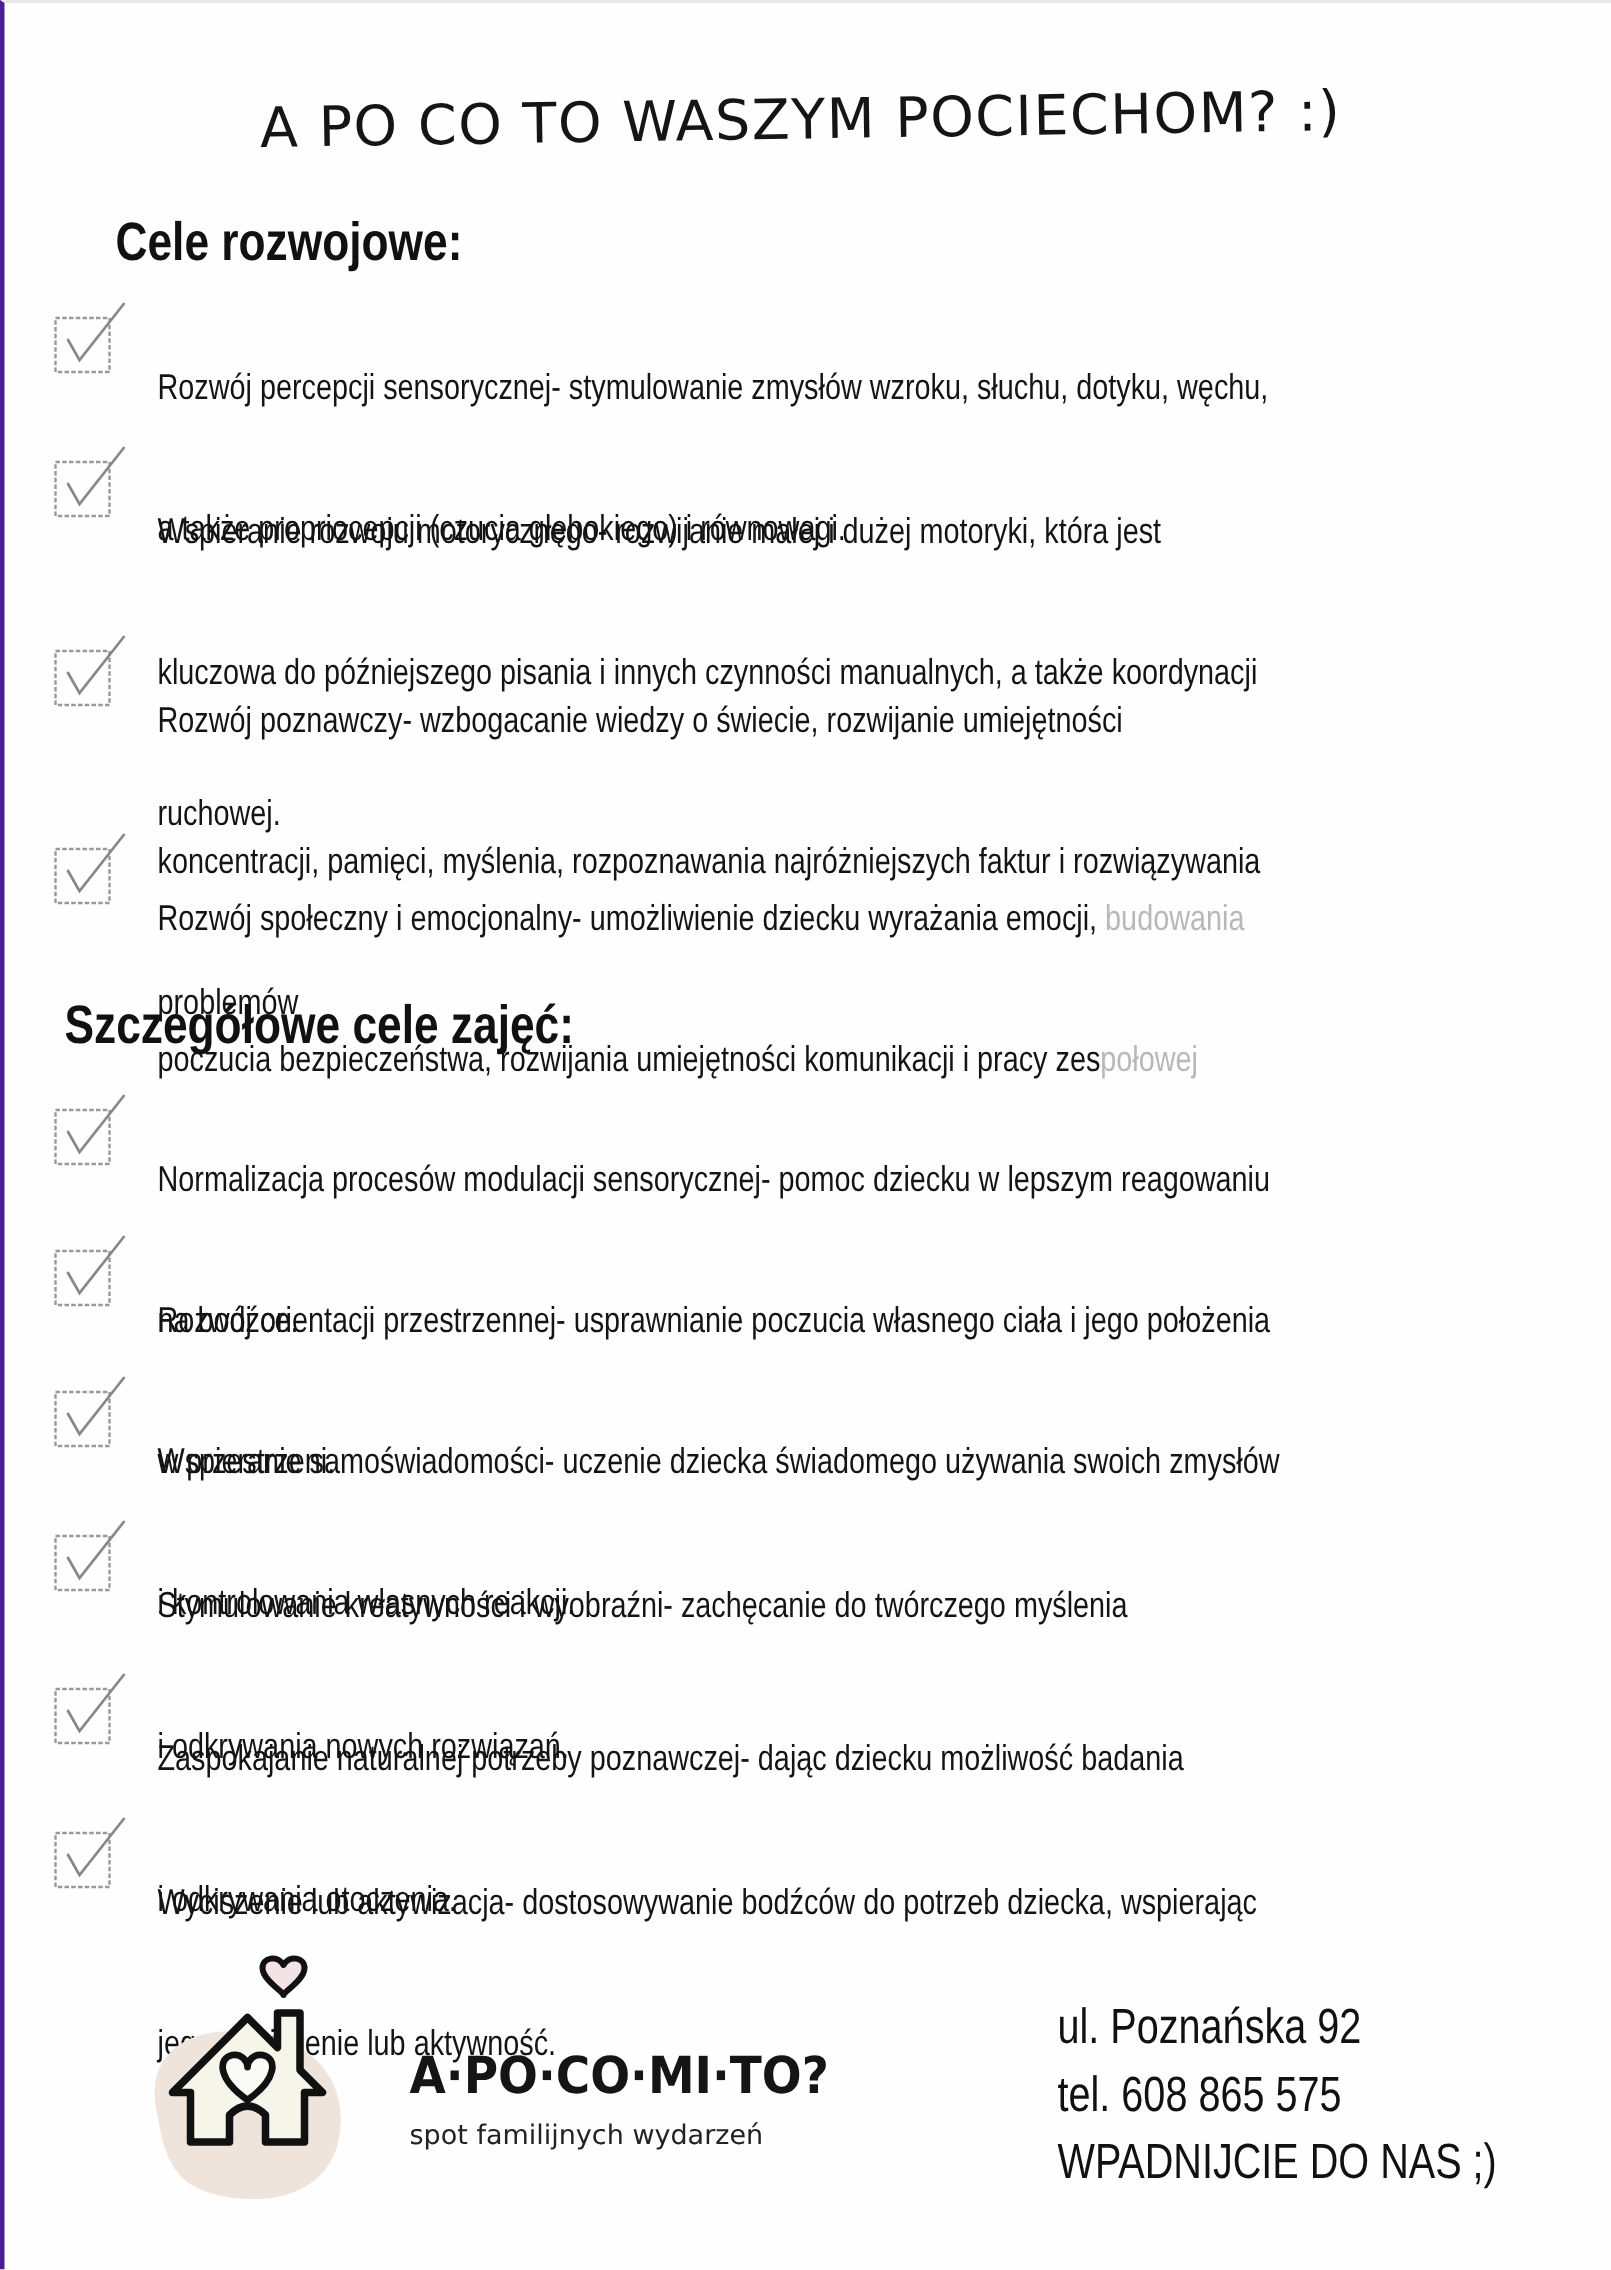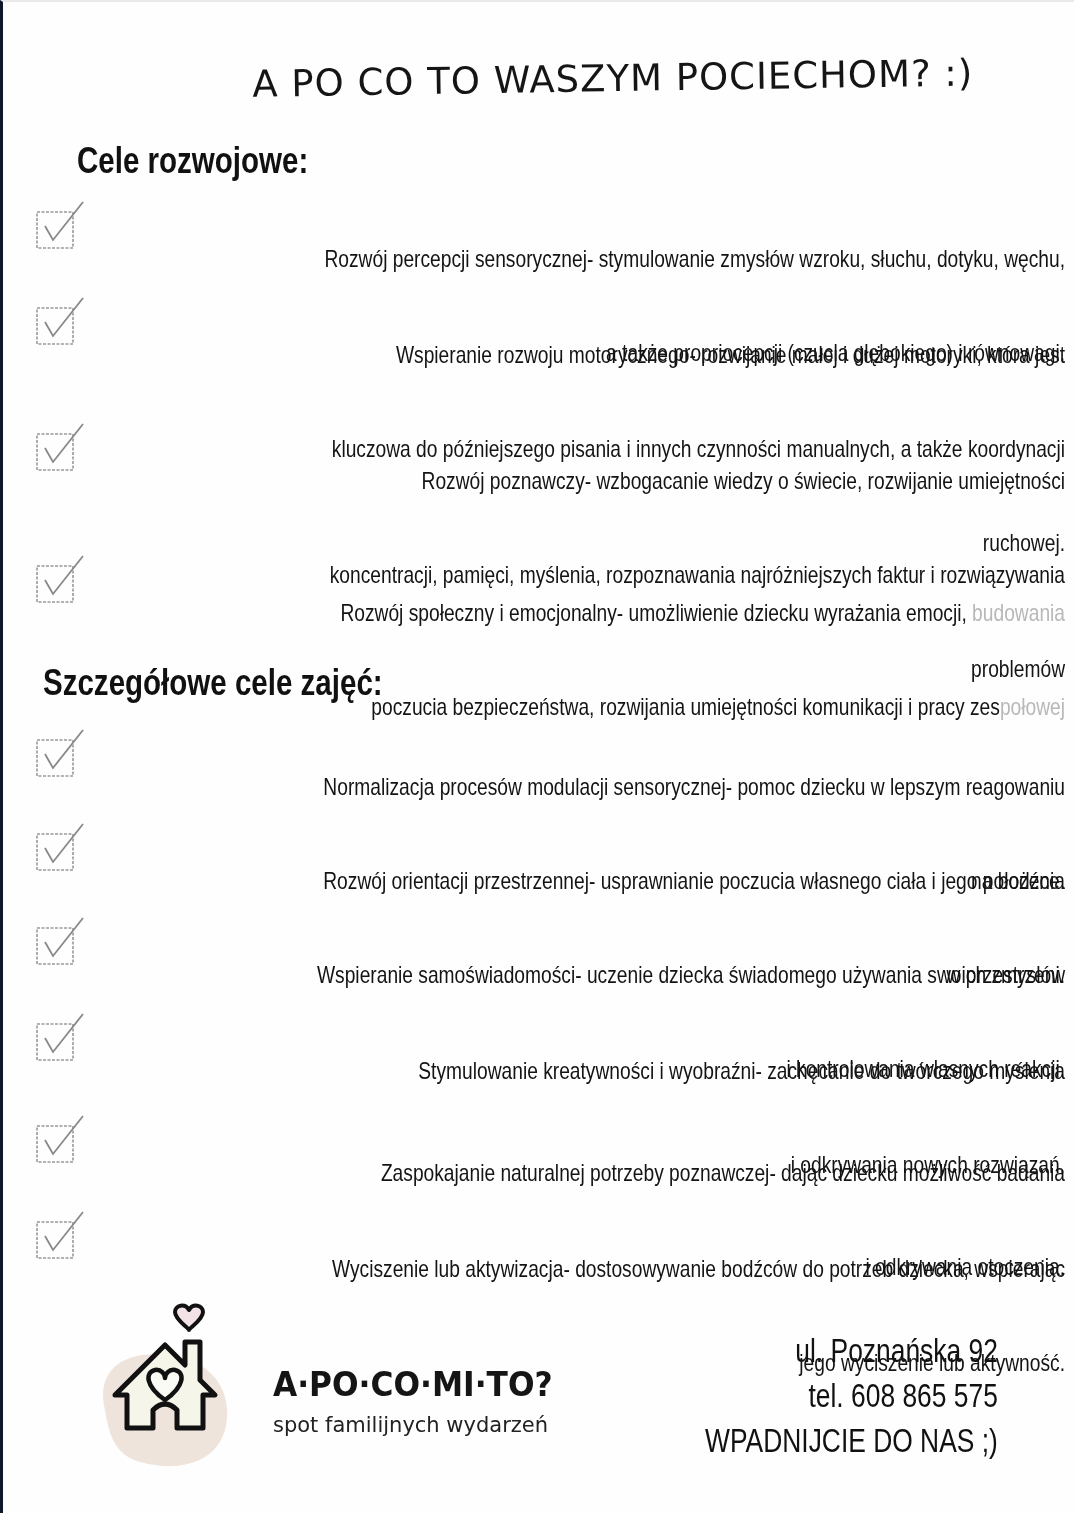--- a/index.html
+++ b/index.html
@@ -6,24 +6,23 @@
   body {
     width:1074px; height:1513px; overflow:hidden;
     background:#fdfdfd;
     font-family:"Liberation Sans", sans-serif;
     color:#111;
     position:relative;
   }
   .page {
     position:absolute; left:0; top:0; width:1074px; height:1513px;
     background:#fefefe;
-    border-left:3px solid #0f172a;
+    border-left:3px solid #4c1d95;
     border-top:2px solid #e9e9e9;
     box-sizing:border-box;
-    text-align:right;
   }
   .title {
     position:absolute; left:170px; top:62px; width:800px;
     font-family:"DejaVu Sans", sans-serif;
     font-size:37px; font-weight:normal; letter-spacing:1px;
     color:#151515;
     transform:rotate(-0.9deg); transform-origin:left top;
     white-space:nowrap;
   }
   .section-heading {
@@ -55,21 +54,21 @@
     position:absolute; left:82px; top:1298px; width:160px; height:170px;
   }
   .brand-name {
     position:absolute; left:270px; top:1362px;
     font-family:"DejaVu Sans", sans-serif; font-size:34px; font-weight:bold;
     letter-spacing:0px; color:#151515; white-space:nowrap;
     transform:scaleX(0.92); transform-origin:left top;
   }
   .brand-tag {
     position:absolute; left:270px; top:1411px;
-    font-family:"DejaVu Sans", sans-serif; font-size:21px; color:#222;
+    font-family:"DejaVu Sans", sans-serif; font-size:18px; color:#222;
     white-space:nowrap;
   }
   .contact {
     position:absolute; left:702px; top:1326px;
     font-family:"Liberation Sans", sans-serif; font-size:33px; line-height:45px;
     color:#111;
     transform:scaleX(0.80); transform-origin:left top;
     white-space:nowrap;
   }
   .contact div { height:45px; }

